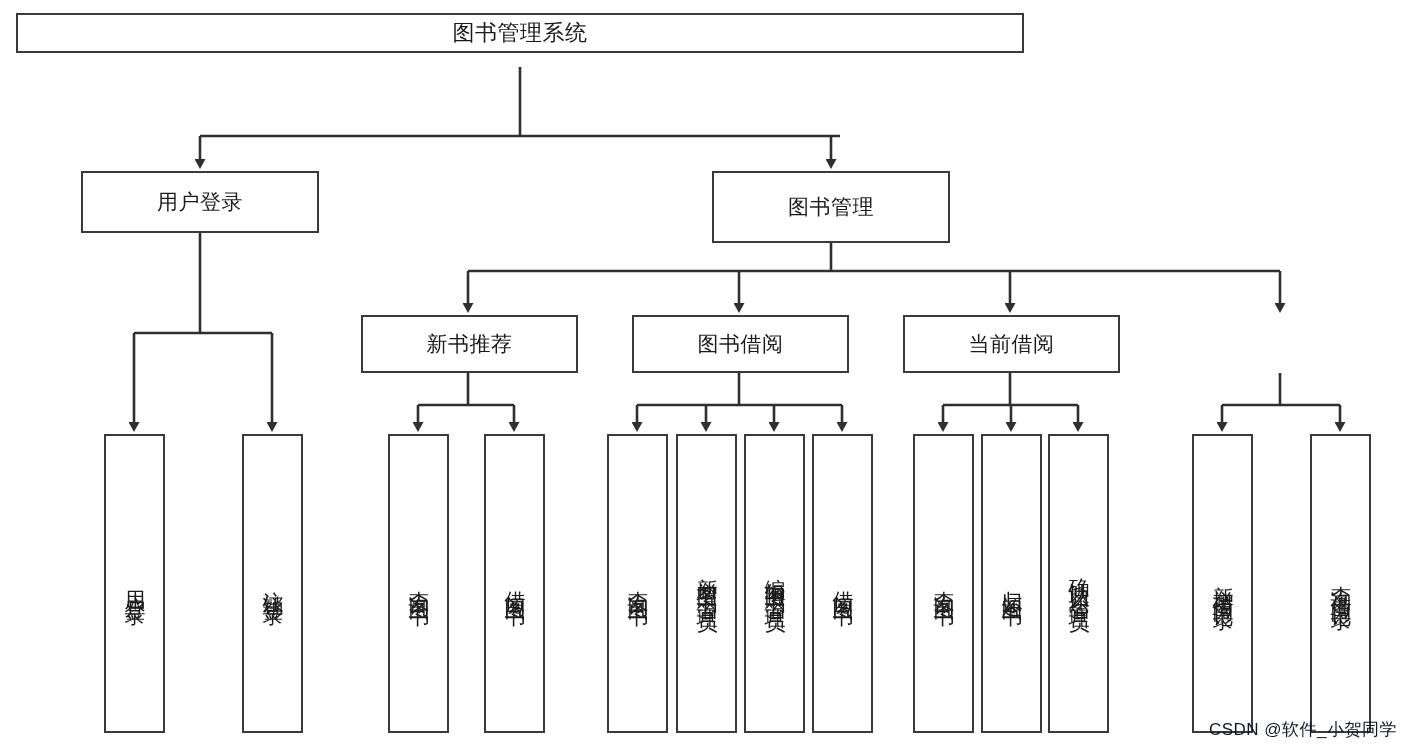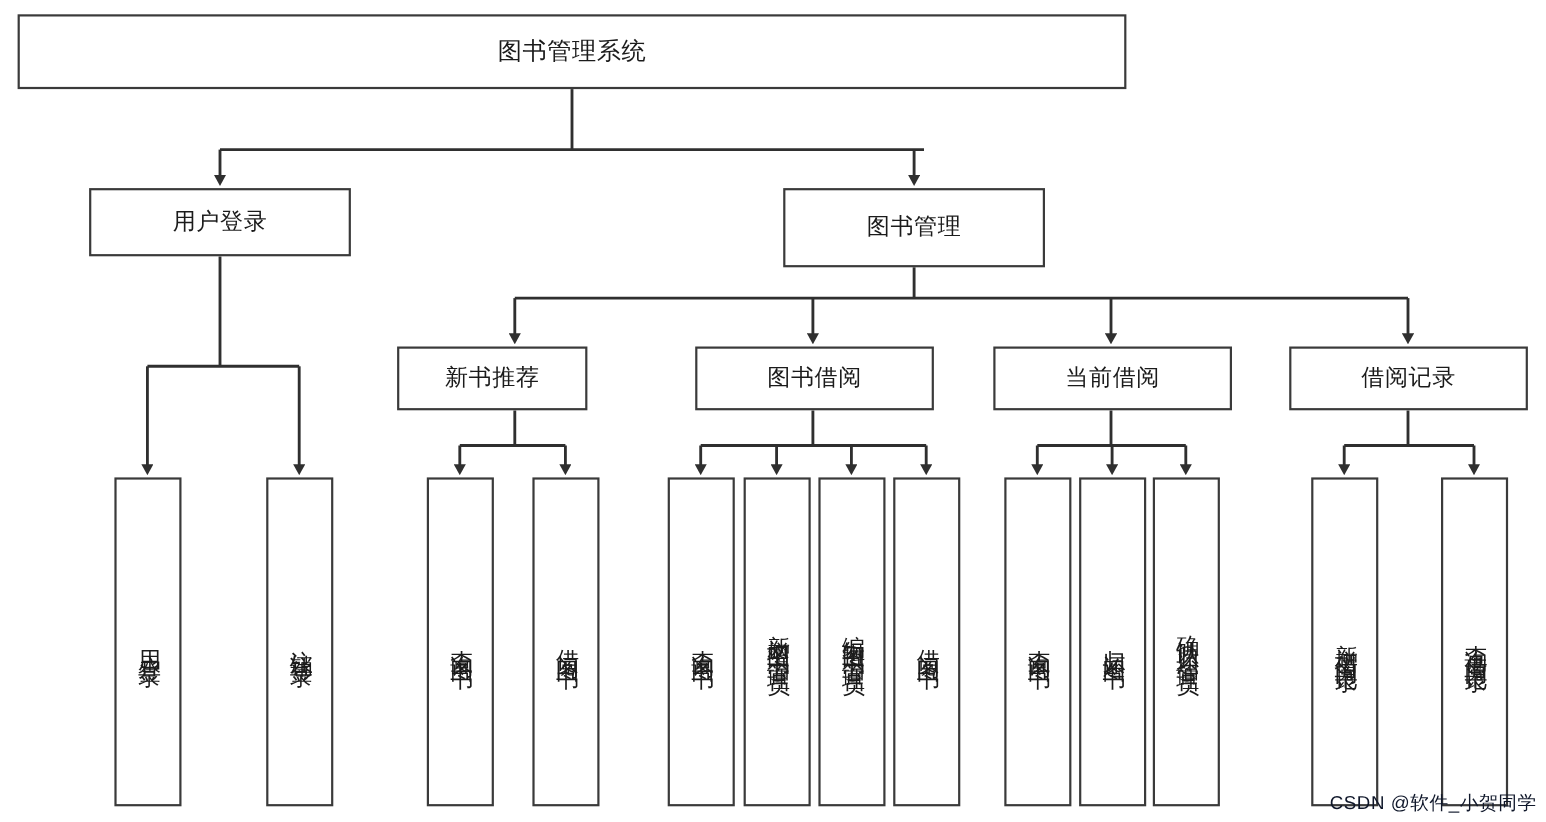--- a/index.html
+++ b/index.html
@@ -111,42 +111,39 @@
       <path d="M1011,405 L1011,423" marker-end="url(#arrow)"></path>
       <path d="M1078,405 L1078,423" marker-end="url(#arrow)"></path>
 
       <path d="M1280,373 L1280,405"></path>
       <path d="M1222,405 L1340,405"></path>
       <path d="M1222,405 L1222,423" marker-end="url(#arrow)"></path>
       <path d="M1340,405 L1340,423" marker-end="url(#arrow)"></path>
     </g>
   </svg>
 
-  <div class="node root" style="left: 16px; top: 13px; width: 1008px; height: 68px;">
+  <div class="node root" style="left: 16px; top: 13px; width: 1008px; height: 40px;">
     <span class="node-label">图书管理系统</span>
   </div>
 
   <div class="node" style="left: 81px; top: 171px; width: 238px; height: 62px;">
     <span class="node-label">用户登录</span>
   </div>
   <div class="node" style="left: 712px; top: 171px; width: 238px; height: 72px;">
     <span class="node-label">图书管理</span>
   </div>
 
-  <div class="node" style="left: 361px; top: 315px; width: 173px; height: 58px;">
+  <div class="node" style="left: 361px; top: 315px; width: 217px; height: 58px;">
     <span class="node-label">新书推荐</span>
   </div>
   <div class="node" style="left: 632px; top: 315px; width: 217px; height: 58px;">
     <span class="node-label">图书借阅</span>
   </div>
   <div class="node" style="left: 903px; top: 315px; width: 217px; height: 58px;">
     <span class="node-label">当前借阅</span>
-  </div>
-  <div class="node" style="left: 1172px; top: 315px; width: 217px; height: 58px;">
-    <span class="node-label">借阅记录</span>
   </div>
 
   <div class="node vertical" style="left: 104px; top: 434px; width: 61px; height: 299px;">
     <span class="node-label">用户登录</span>
   </div>
   <div class="node vertical" style="left: 242px; top: 434px; width: 61px; height: 299px;">
     <span class="node-label">注销登录</span>
   </div>
 
   <div class="node vertical" style="left: 388px; top: 434px; width: 61px; height: 299px;">

